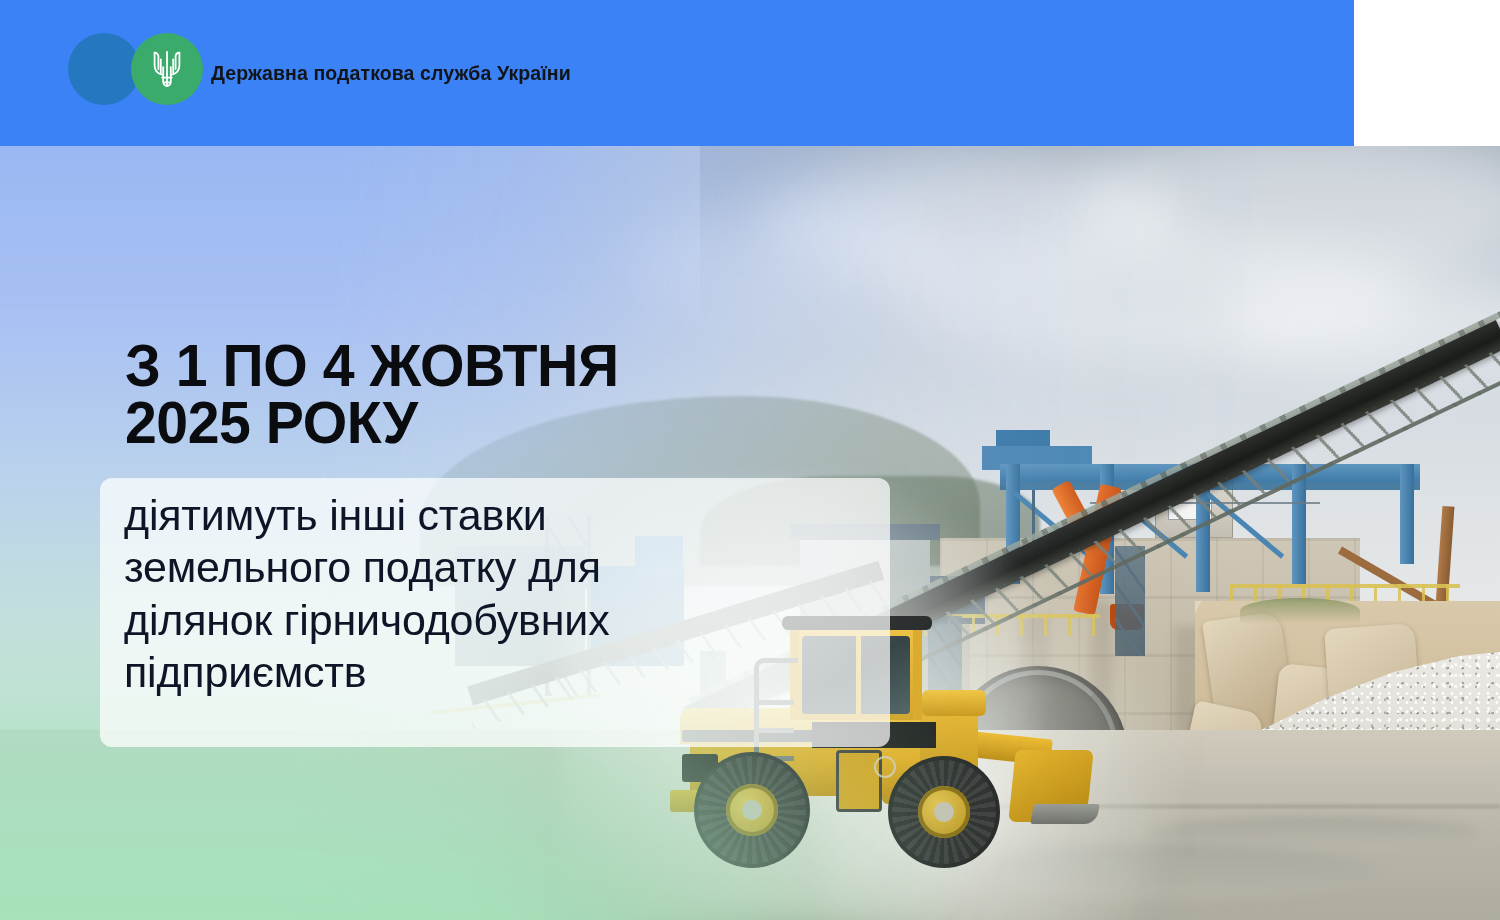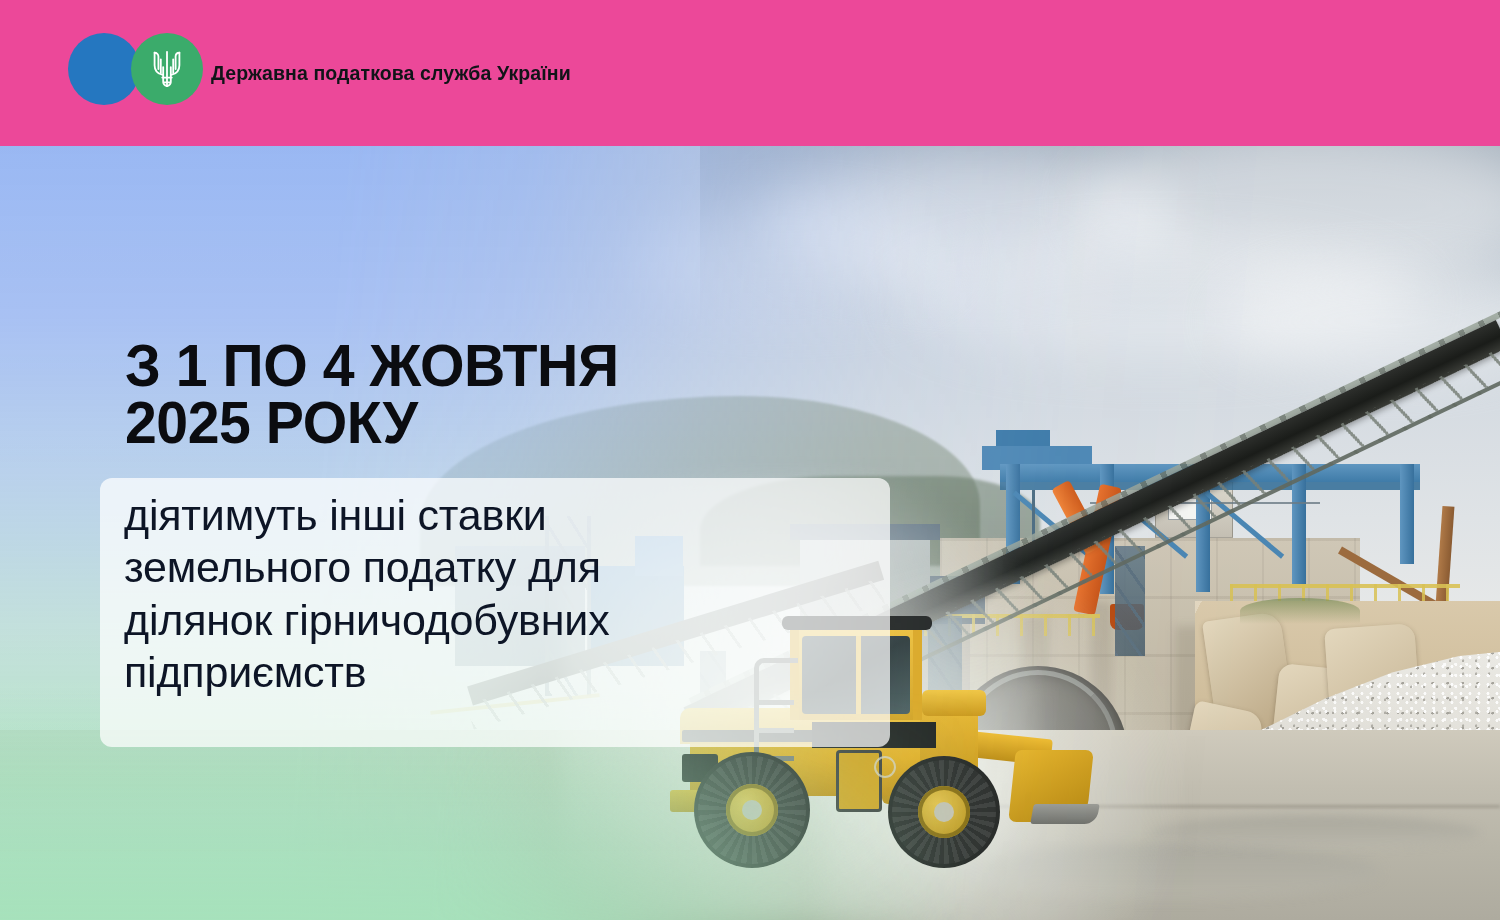--- a/index.html
+++ b/index.html
@@ -15,22 +15,22 @@
     width:1500px;
     height:920px;
     overflow:hidden;
     background:#ffffff;
   }
 
   
   .header-band {
     position:absolute;
     left:0; top:0;
-    width:1500px; height:146px;
-    background:#ec4899;
+    width:1354px; height:146px;
+    background:#3b82f6;
     z-index:40;
   }
   .logo-lockup {
     position:absolute;
     left:68px; top:33px;
     display:flex;
     align-items:center;
     gap:0px;
   }
   .logo-marks { position:relative; width:135px; height:80px; }

